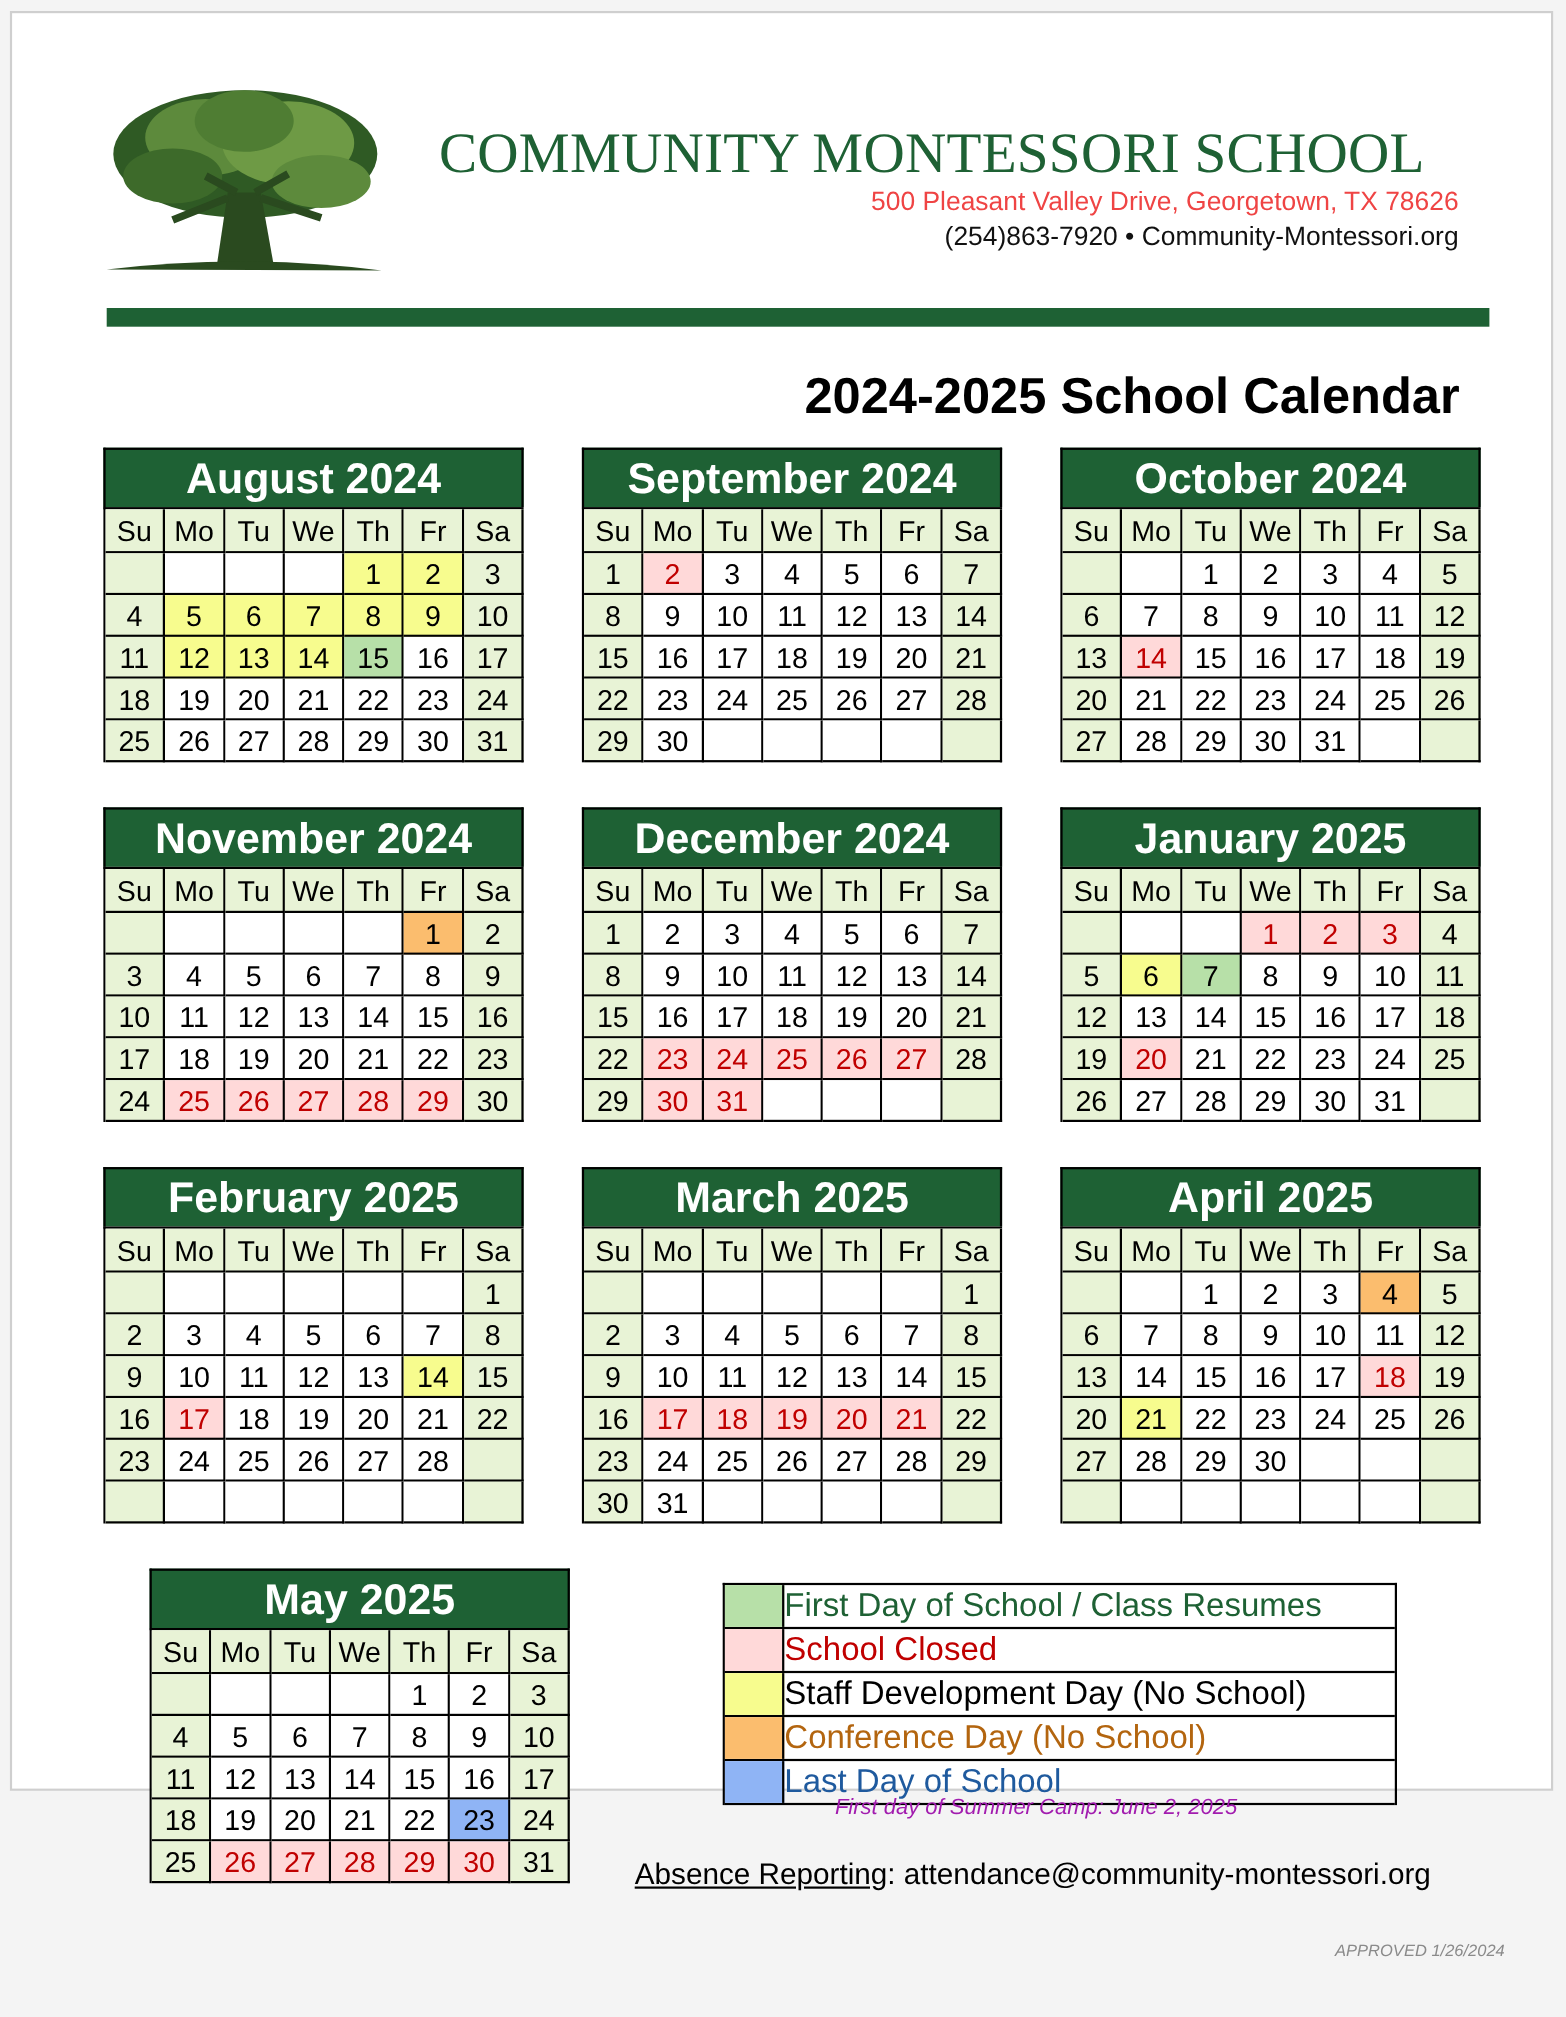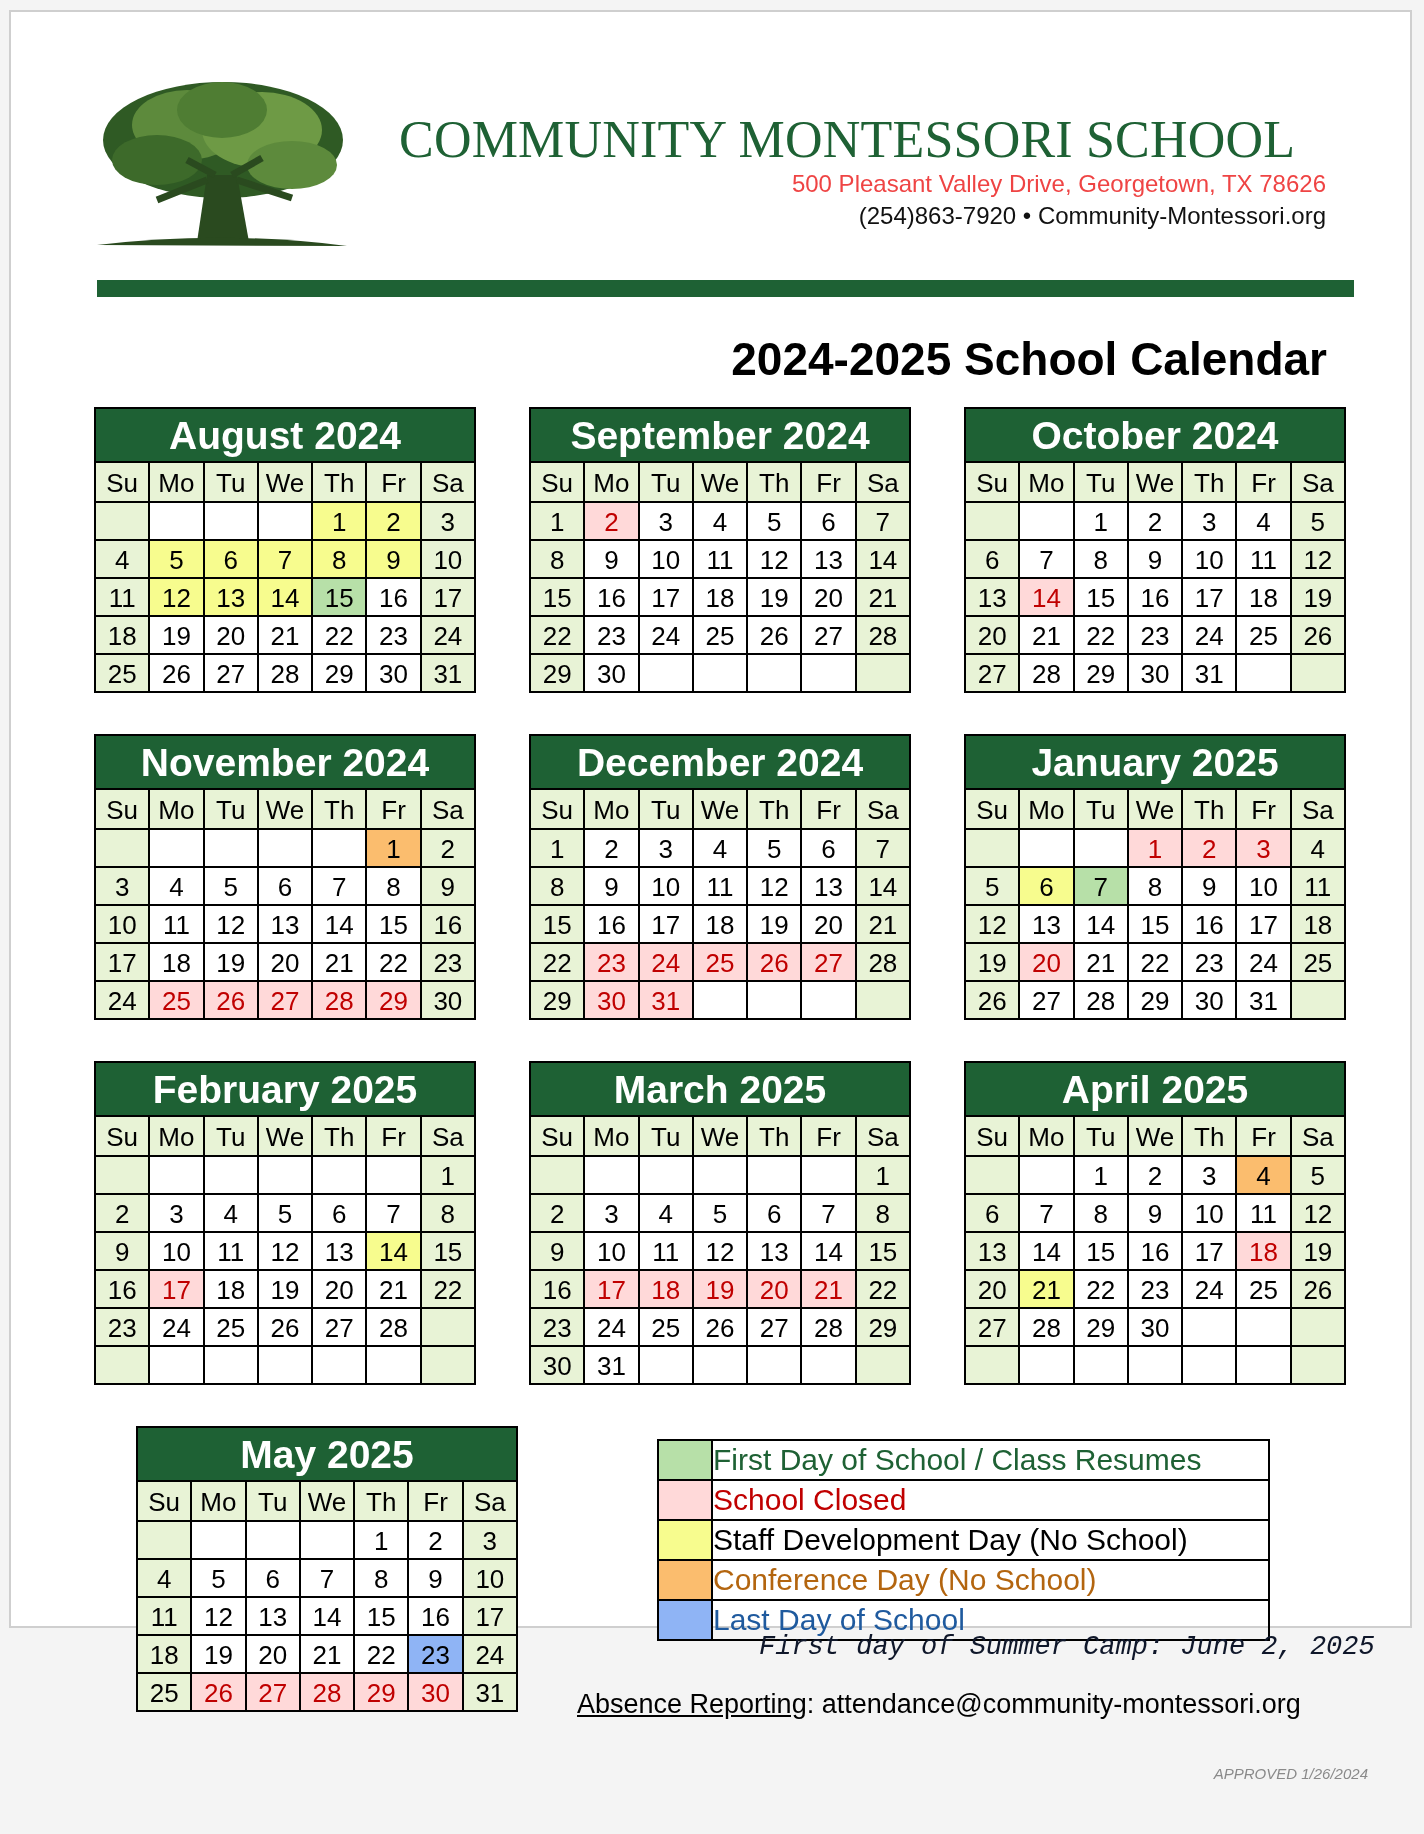--- a/index.html
+++ b/index.html
@@ -19,21 +19,21 @@
   .grid .c.we{background:#e8f3d6;}
   .grid .c.first{background:#b7e0a8;}
   .grid .c.closed{background:#ffd9d9;color:#c00000;}
   .grid .c.staff{background:#f7fc8e;}
   .grid .c.conf{background:#fbbd6e;}
   .grid .c.last{background:#8fb4f5;}
   .legend{position:absolute;left:646px;top:1427px;width:613px;border:2px solid #000;border-bottom:none;box-sizing:border-box;}
   .lrow{display:flex;height:38px;border-bottom:2px solid #000;}
   .swatch{width:52px;border-right:2px solid #000;}
   .ltext{font-size:30px;line-height:38px;white-space:nowrap;}
-  .camp-note{position:absolute;left:748px;top:1620px;font-size:27px;font-style:italic;color:#0f172a;white-space:nowrap;font-family:Liberation Mono, monospace;}
+  .camp-note{position:absolute;left:748px;top:1620px;font-size:20px;font-style:italic;color:#a21caf;white-space:nowrap;}
   .absence{position:absolute;left:566px;top:1677px;font-size:27px;color:#000;white-space:nowrap;}
   .absence .lbl{text-decoration:underline;}
   .approved{position:absolute;right:42px;top:1753px;font-size:15px;font-style:italic;color:#8a8a8a;white-space:nowrap;}
 </style>
 </head>
 <body>
 
 <div class="paper">
   <svg class="logo" viewBox="0 0 252 190">
     <ellipse cx="126" cy="70" rx="120" ry="58" fill="#2f5a24"></ellipse>

